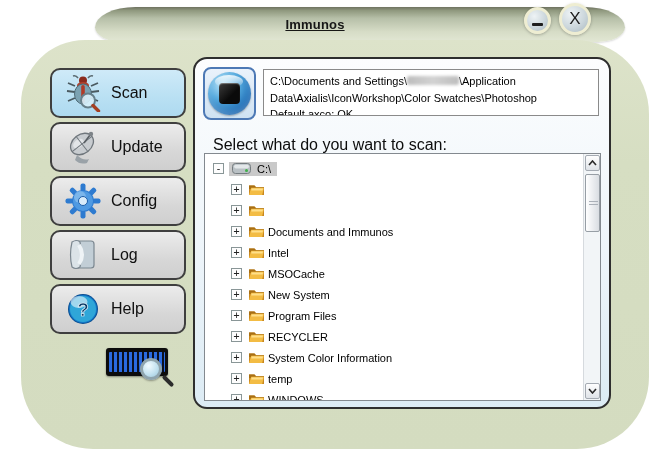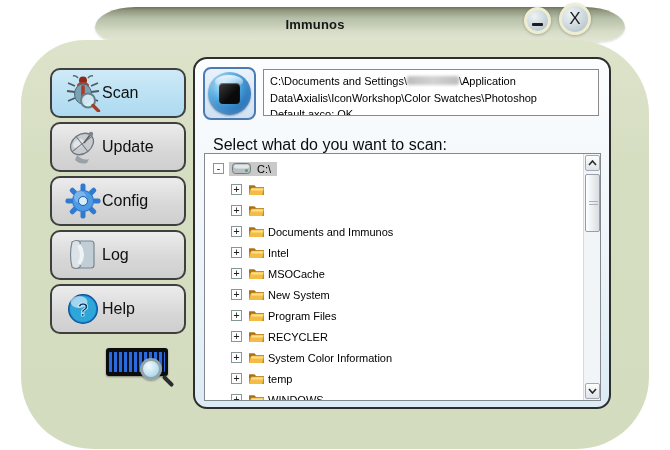--- a/index.html
+++ b/index.html
@@ -5,37 +5,37 @@
   * { margin:0; padding:0; box-sizing:border-box; }
   html,body { width:670px; height:450px; background:#ffffff; font-family:"Liberation Sans", sans-serif; overflow:hidden; }
   .page { position:relative; width:670px; height:450px; background:#ffffff; }
 
   
   .title-band { position:absolute; left:95px; top:7px; width:530px; height:35px;
     border-radius:60px 60px 40px 40px / 30px 30px 22px 22px;
     background:linear-gradient(180deg,#6e7260 0%,#8f987e 10%,#b6bfa8 32%,#d6dcc6 70%,#e2e7d4 100%);
     box-shadow:0 1px 2px rgba(0,0,0,.15); }
   .title-text { position:absolute; left:0; right:90px; top:10px; text-align:center;
-    font-size:13px; font-weight:bold; color:#161616; letter-spacing:.2px; }
+    font-size:13px; font-weight:bold; color:#161616; letter-spacing:.2px;text-decoration:underline; }
   .win-btn { position:absolute; border-radius:50%; display:flex; align-items:center; justify-content:center;
     background:radial-gradient(circle at 35% 30%, #eef3f5 0%, #ccd7dc 55%, #a9b8c0 100%);
     border:3px solid #eeedd2; box-shadow:0 1px 3px rgba(0,0,0,.25); cursor:default; }
   .btn-min { left:524px; top:7px; width:27px; height:27px; }
   .btn-close { left:559px; top:3px; width:32px; height:32px; font-size:17px; color:#1d1d1d; }
   .min-dash { width:11px; height:3px; background:#1d1d1d; border-radius:1px; margin-top:8px; }
 
   .body-blob { position:absolute; left:21px; top:40px; width:628px; height:409px;
     background:linear-gradient(180deg,#dde3ca 0%,#d6dec2 30%,#d4dcc0 100%);
     border-radius:64px 74px 72px 72px; }
 
   
   .side-btn { position:absolute; left:50px; width:136px; height:50px;
     border:2px solid #3f3f3f; border-radius:10px;
     background:linear-gradient(180deg,#ececec 0%,#d7d7d7 60%,#cfcfcf 100%);
-    display:flex; align-items:center; padding-left:12px; 
+    display:flex; align-items:center; padding-left:12px; gap:9px;
     font-size:16px; color:#101010; cursor:pointer; }
   .side-btn.active { background:linear-gradient(180deg,#cfeaf8 0%,#b9e0f3 60%,#aedaf0 100%); }
   .side-icon { width:38px; height:38px; flex:0 0 38px; display:flex; align-items:center; justify-content:center; }
 
   .scan-meter { position:absolute; left:106px; top:346px; width:66px; height:34px; }
   .meter-bar { position:absolute; left:0; top:2px; width:62px; height:28px; background:#0c0c0c; border-radius:3px;
     box-shadow:0 1px 2px rgba(0,0,0,.4); overflow:hidden; }
   .meter-bars { position:absolute; left:3px; top:4px; right:3px; bottom:4px;
     background:repeating-linear-gradient(90deg,#2a6ae0 0 3px,#0b1020 3px 5px);
     border-radius:1px; }

